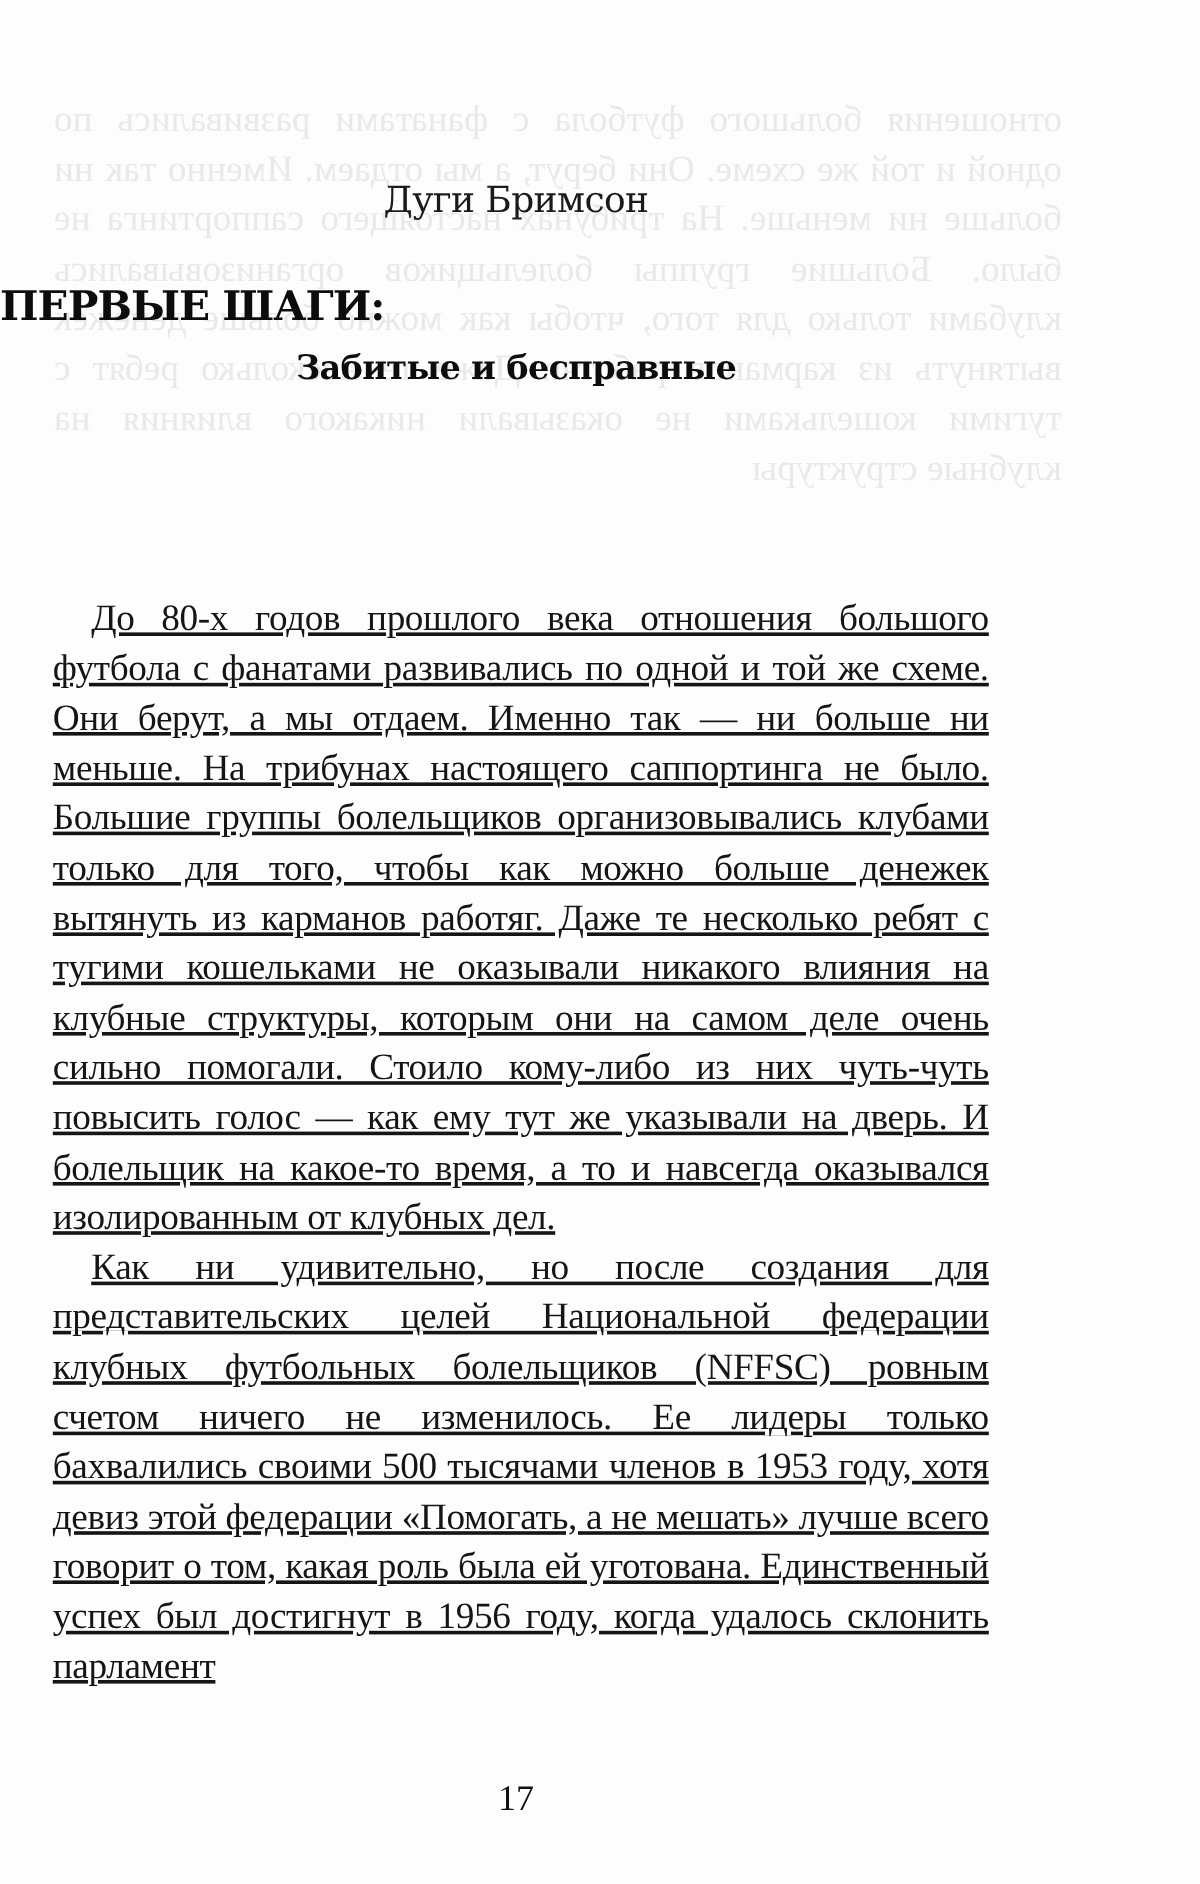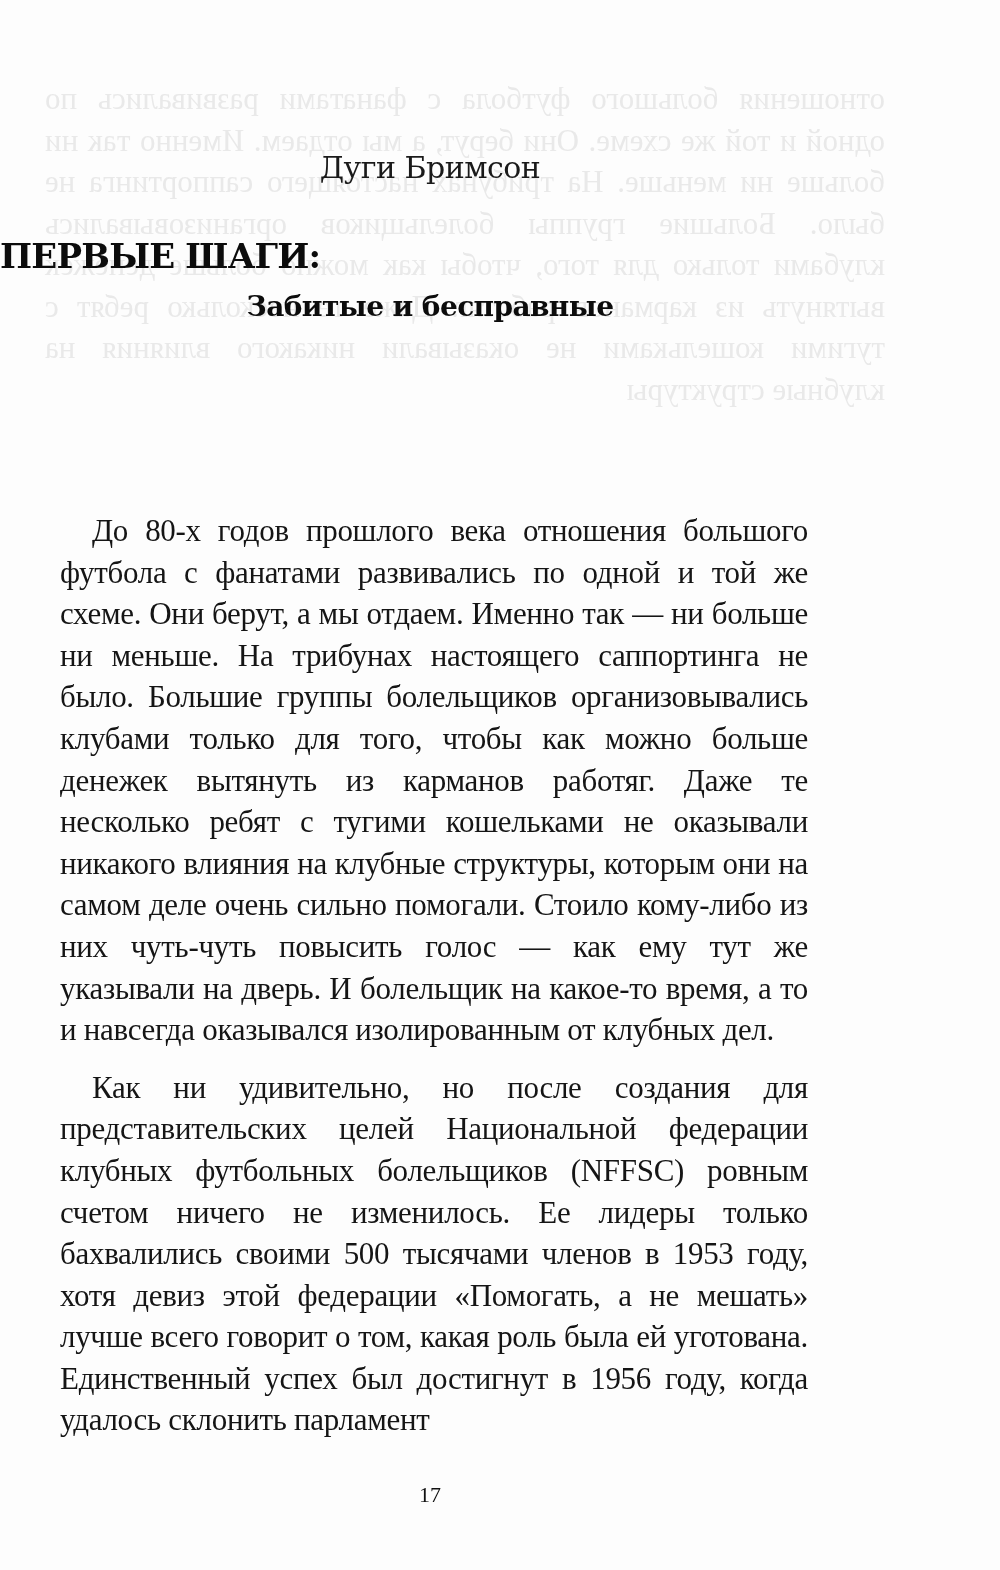--- a/index.html
+++ b/index.html
@@ -71,31 +71,32 @@
       width: 780px;
       font-family: "Liberation Serif", serif;
       font-size: 31px;
       line-height: 41.6px;
       letter-spacing: -0.3px;
       color: #151515;
       text-align: justify;
       hyphens: manual;
     }
     .body-text p {
-      margin: 16px;
+      margin: 0;
       text-indent: 32px;
+      text-decoration: underline;
     }
     .page-number {
       position: absolute;
       top: 1482px;
       left: 0;
       width: 860px;
       text-align: center;
       font-family: "Liberation Serif", serif;
-      font-size: 22px;
+      font-size: 30px;
       color: #111;
     }
   </style>
 </head>
 <body>
 
 <div class="bleed">
   отношения большого футбола с фанатами развивались по одной и той же схеме. Они берут, а мы отдаем. Именно так ни больше ни меньше. На трибунах настоящего саппортинга не было. Большие группы болельщиков организовывались клубами только для того, чтобы как можно больше денежек вытянуть из карманов работяг. Даже те несколько ребят с тугими кошельками не оказывали никакого влияния на клубные структуры
 </div>
 

